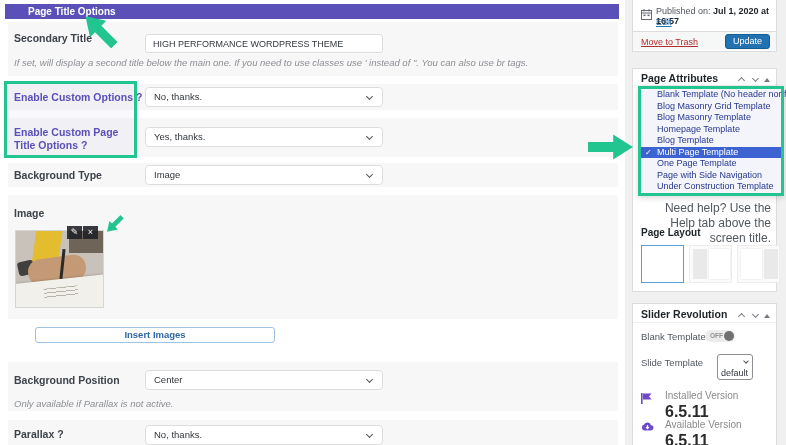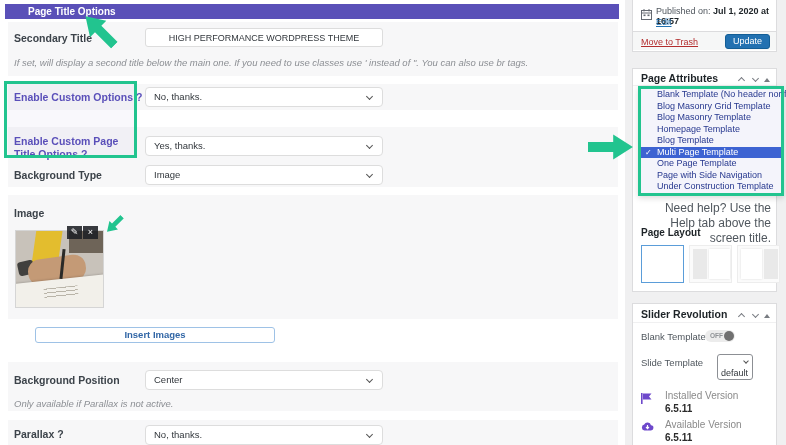--- a/index.html
+++ b/index.html
@@ -91,50 +91,50 @@
             border-radius:6px; cursor:pointer; }
   .toggle .t-txt { position:absolute; left:5px; top:2px; font-size:6.5px; font-weight:bold; color:#8f9296; }
   .toggle .knob { position:absolute; right:1px; top:1px; width:10px; height:10px; border-radius:50%; background:#707070; }
   .mini-select { position:absolute; left:84px; top:50px; width:36px; height:15px; border:1px solid #8c8f94;
                  border-radius:3px; background:#fff; font-size:9px; color:#32373c; line-height:13px;
                  padding:12px 3px; cursor:pointer; }
   .mini-select .chv { position:absolute; right:4px; top:4px; width:4px; height:4px;
                       border-right:1.2px solid #555; border-bottom:1.2px solid #555; transform:rotate(45deg); }
   .ver-ico { position:absolute; left:8px; }
   .ver-label { position:absolute; left:32px; font-size:10px; color:#8a8a8a; }
-  .ver-num { position:absolute; left:32px; font-size:10px; font-weight:bold; color:#2b2b2b; }
+  .ver-num { position:absolute; left:32px; font-size:16px; font-weight:bold; color:#2b2b2b; }
 </style>
 </head>
 <body>
 
 <div id="screen">
 
   <div class="main">
 
     <div class="mb-header">
       <span>Page Title Options</span>
     </div>
 
     <div class="row" style="top:22px;height:54px;">
       <span class="flabel" style="top:10px;">Secondary Title</span>
-      <input class="tinput" style="top: 6px; text-align: center;" value="HIGH PERFORMANCE WORDPRESS THEME">
+      <input class="tinput" style="top: 12px;" value="HIGH PERFORMANCE WORDPRESS THEME">
       <span class="help" style="top:35px;">If set, will display a second title below the main one. If you need to use classes use ' instead of ". You can also use br tags.</span>
     </div>
 
     <div class="hl-box"></div>
 
     <div class="row" style="top:84px;height:26px;">
       <span class="flabel purple" style="top:7px;">Enable Custom Options ?</span>
       <div class="fselect" style="top:3px;">
         <span>No, thanks.</span>
         <span class="chv"></span>
       </div>
     </div>
 
-    <div class="row" style="top:127px;height:39px;">
+    <div class="row" style="top:118px;height:39px;">
       <span class="flabel purple" style="top:8px;width:118px;line-height:1.25;">Enable Custom Page Title Options ?</span>
       <div class="fselect" style="top:9px;">
         <span>Yes, thanks.</span>
         <span class="chv"></span>
       </div>
     </div>
 
     <div class="row" style="top:163px;height:24px;">
       <span class="flabel" style="top:6px;">Background Type</span>
       <div class="fselect" style="top:2px;">

